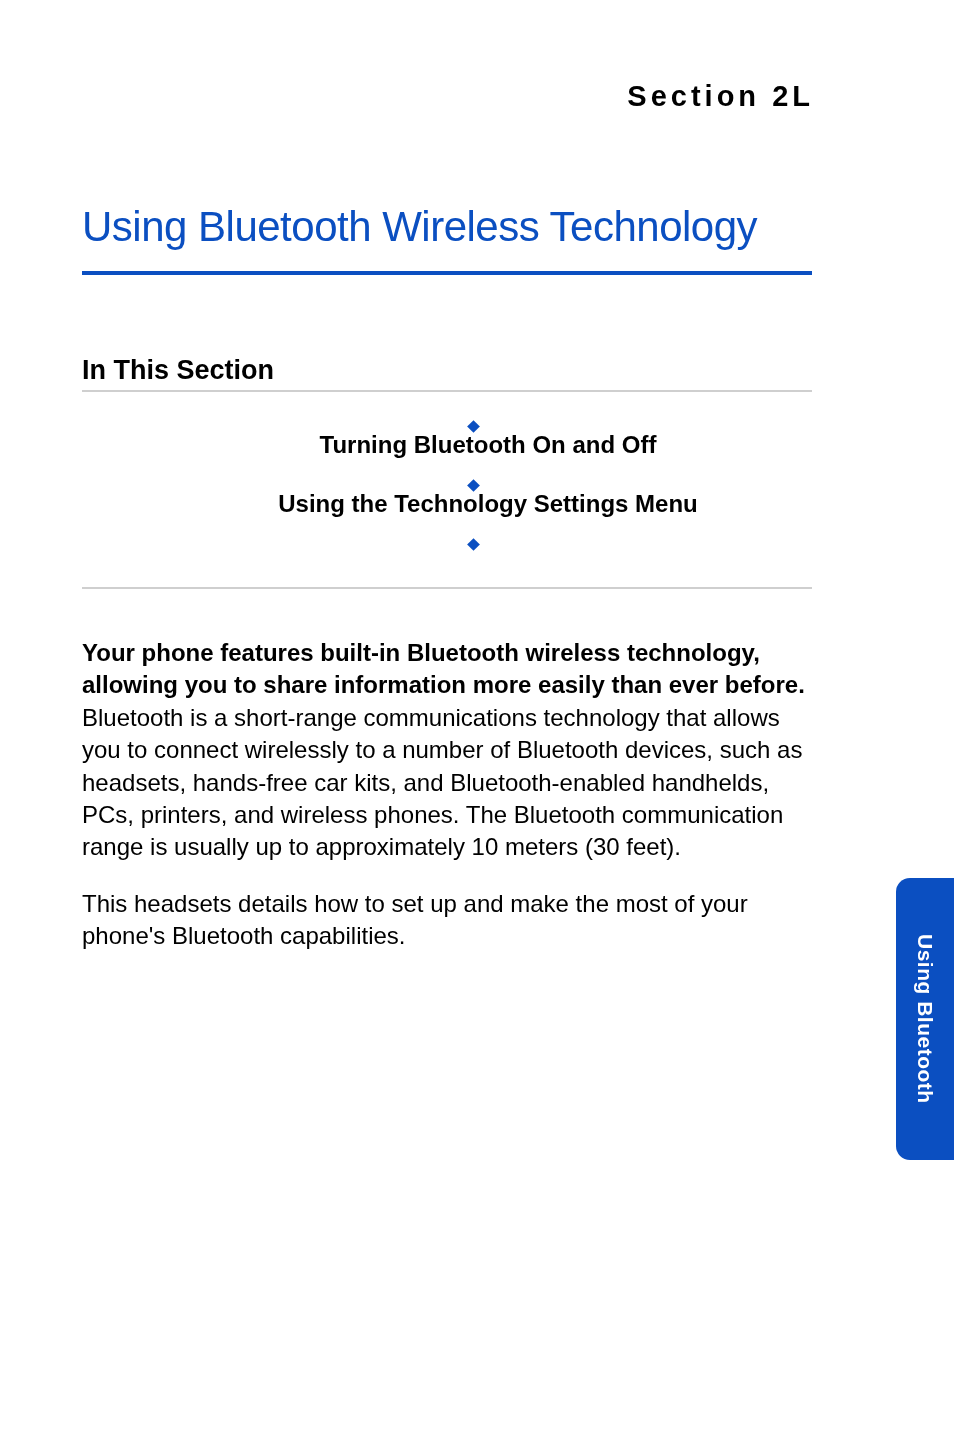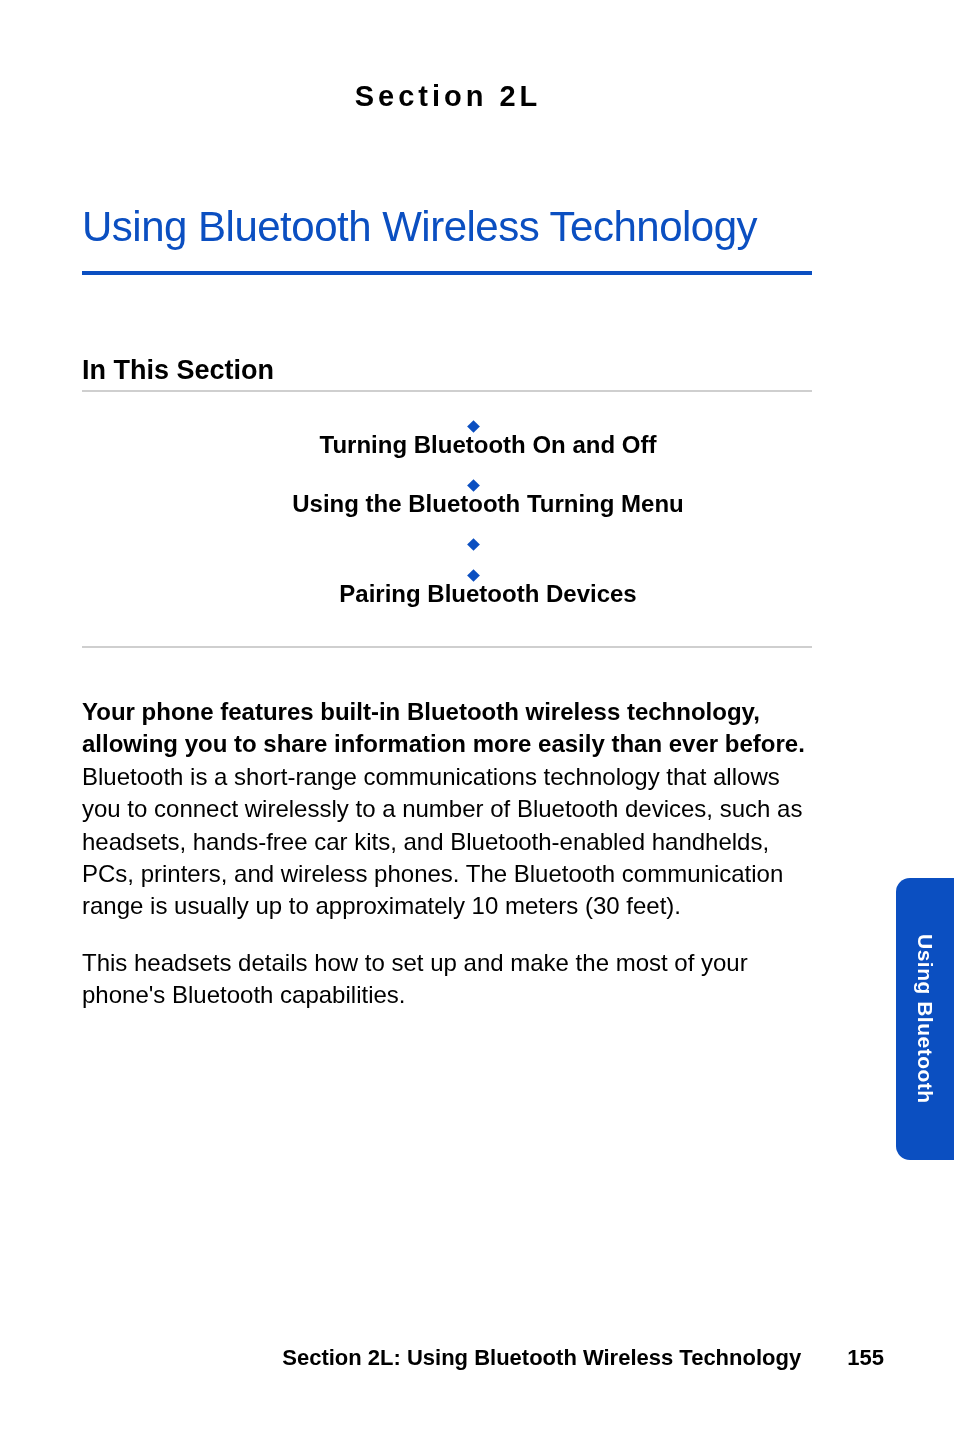--- a/index.html
+++ b/index.html
@@ -9,21 +9,21 @@
       background: #ffffff;
       font-family: Arial, Helvetica, sans-serif;
       position: relative;
     }
     .page {
       padding: 80px 70px 60px 82px;
       height: 100%;
       position: relative;
     }
     .section-label {
-      text-align: center;
+      text-align: right;
       font-weight: bold;
       font-size: 29px;
       letter-spacing: 4px;
       color: #000;
       margin-bottom: 90px;
       padding-right: 70px;
     }
     .main-title {
       font-size: 42px;
       font-weight: normal;
@@ -148,41 +148,33 @@
   <h2 class="subsection-title">In This Section</h2>
   <div class="gray-rule"></div>
 
   <ul class="toc-list">
     <li class="toc-item">
       <span class="diamond"></span>
       <span class="toc-text">Turning Bluetooth On and Off</span>
     </li>
     <li class="toc-item">
       <span class="diamond"></span>
-      <span class="toc-text">Using the Bluetooth Turning Menu</span>
+      <span class="toc-text">Using the Technology Settings Menu</span>
     </li>
     <li class="toc-item">
       <span class="diamond"></span>
-    </li>
-    <li class="toc-item">
-      <span class="diamond"></span>
-      <span class="toc-text">Pairing Bluetooth Devices</span>
     </li>
   </ul>
 
   <div class="gray-rule-2"></div>
 
   <p class="body-para">
     <span class="bold-lead">Your phone features built-in Bluetooth wireless technology, allowing you to share information more easily than ever before.</span><span> Bluetooth is a short-range communications technology that allows you to connect wirelessly to a number of Bluetooth devices, such as headsets, hands-free car kits, and Bluetooth-enabled handhelds, PCs, printers, and wireless phones. The Bluetooth communication range is usually up to approximately 10 meters (30 feet).</span>
   </p>
 
   <p class="body-para">This headsets details how to set up and make the most of your phone's Bluetooth capabilities.</p>
 
   <div class="side-tab">
     <span class="side-tab-text">Using Bluetooth</span>
   </div>
 
-  <div class="footer">
-    <span>Section 2L: Using Bluetooth Wireless Technology</span>
-    <span class="page-num">155</span>
-  </div>
 
 </div>
 
 </body></html>

